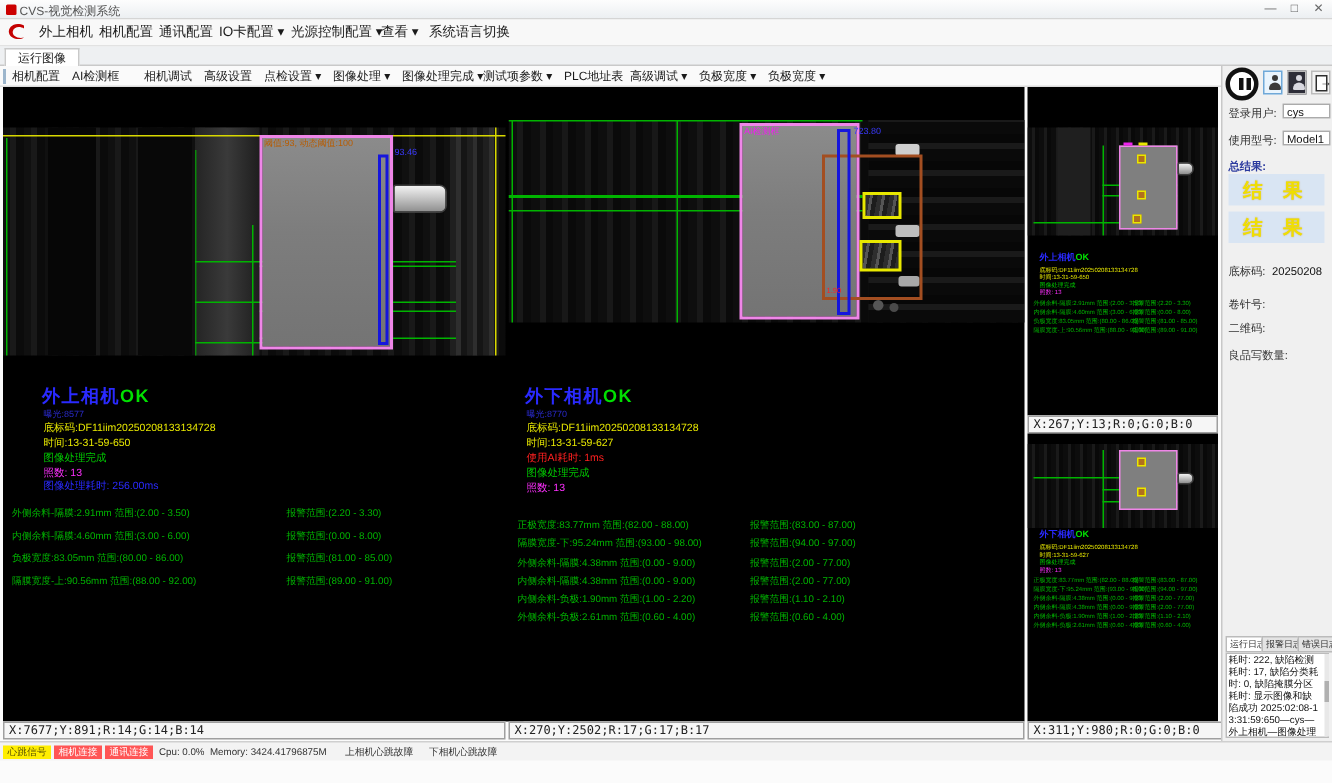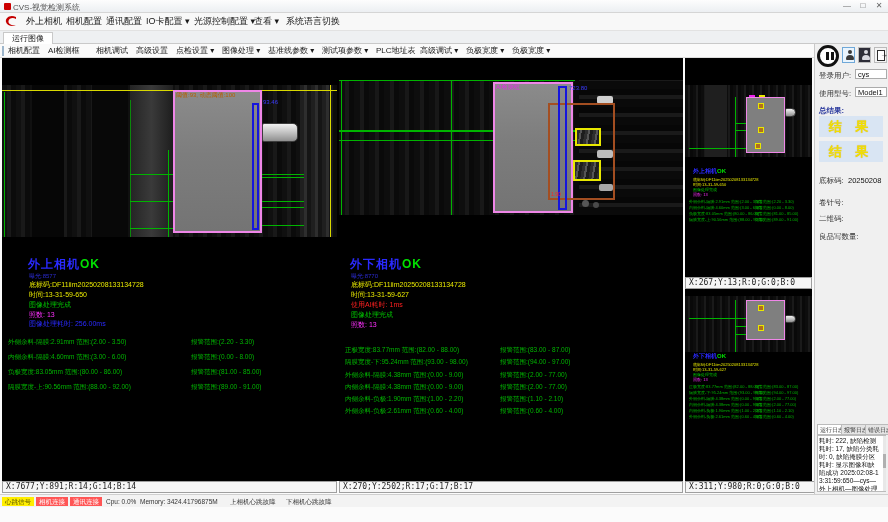--- a/index.html
+++ b/index.html
@@ -104,21 +104,21 @@
 </div>
 
 <div class="abs toolbar">
   <span class="abs" style="left:2px;top:2px;width:2px;height:10px;background:#9db6cc"></span>
   <span class="toolitem" style="left:8px">相机配置</span>
   <span class="toolitem" style="left:48px">AI检测框</span>
   <span class="toolitem" style="left:96px">相机调试</span>
   <span class="toolitem" style="left:136px">高级设置</span>
   <span class="toolitem" style="left:176px">点检设置 ▾</span>
   <span class="toolitem" style="left:222px">图像处理 ▾</span>
-  <span class="toolitem" style="left:268px">基准线参数 ▾</span>
+  <span class="toolitem" style="left:268px">图像处理完成 ▾</span>
   <span class="toolitem" style="left:322px">测试项参数 ▾</span>
   <span class="toolitem" style="left:376px">PLC地址表</span>
   <span class="toolitem" style="left:420px">高级调试 ▾</span>
   <span class="toolitem" style="left:466px">负极宽度 ▾</span>
   <span class="toolitem" style="left:512px">负极宽度 ▾</span>
 </div>
 
 <div class="abs black" style="left:2px;top:58px;width:347px;height:423px;overflow:hidden">
 
   <div class="abs" style="left:0;top:27px;width:335px;height:152px;background:repeating-linear-gradient(90deg,#101010 0 5px,#191919 5px 9px,#0b0b0b 9px 14px)"></div>

